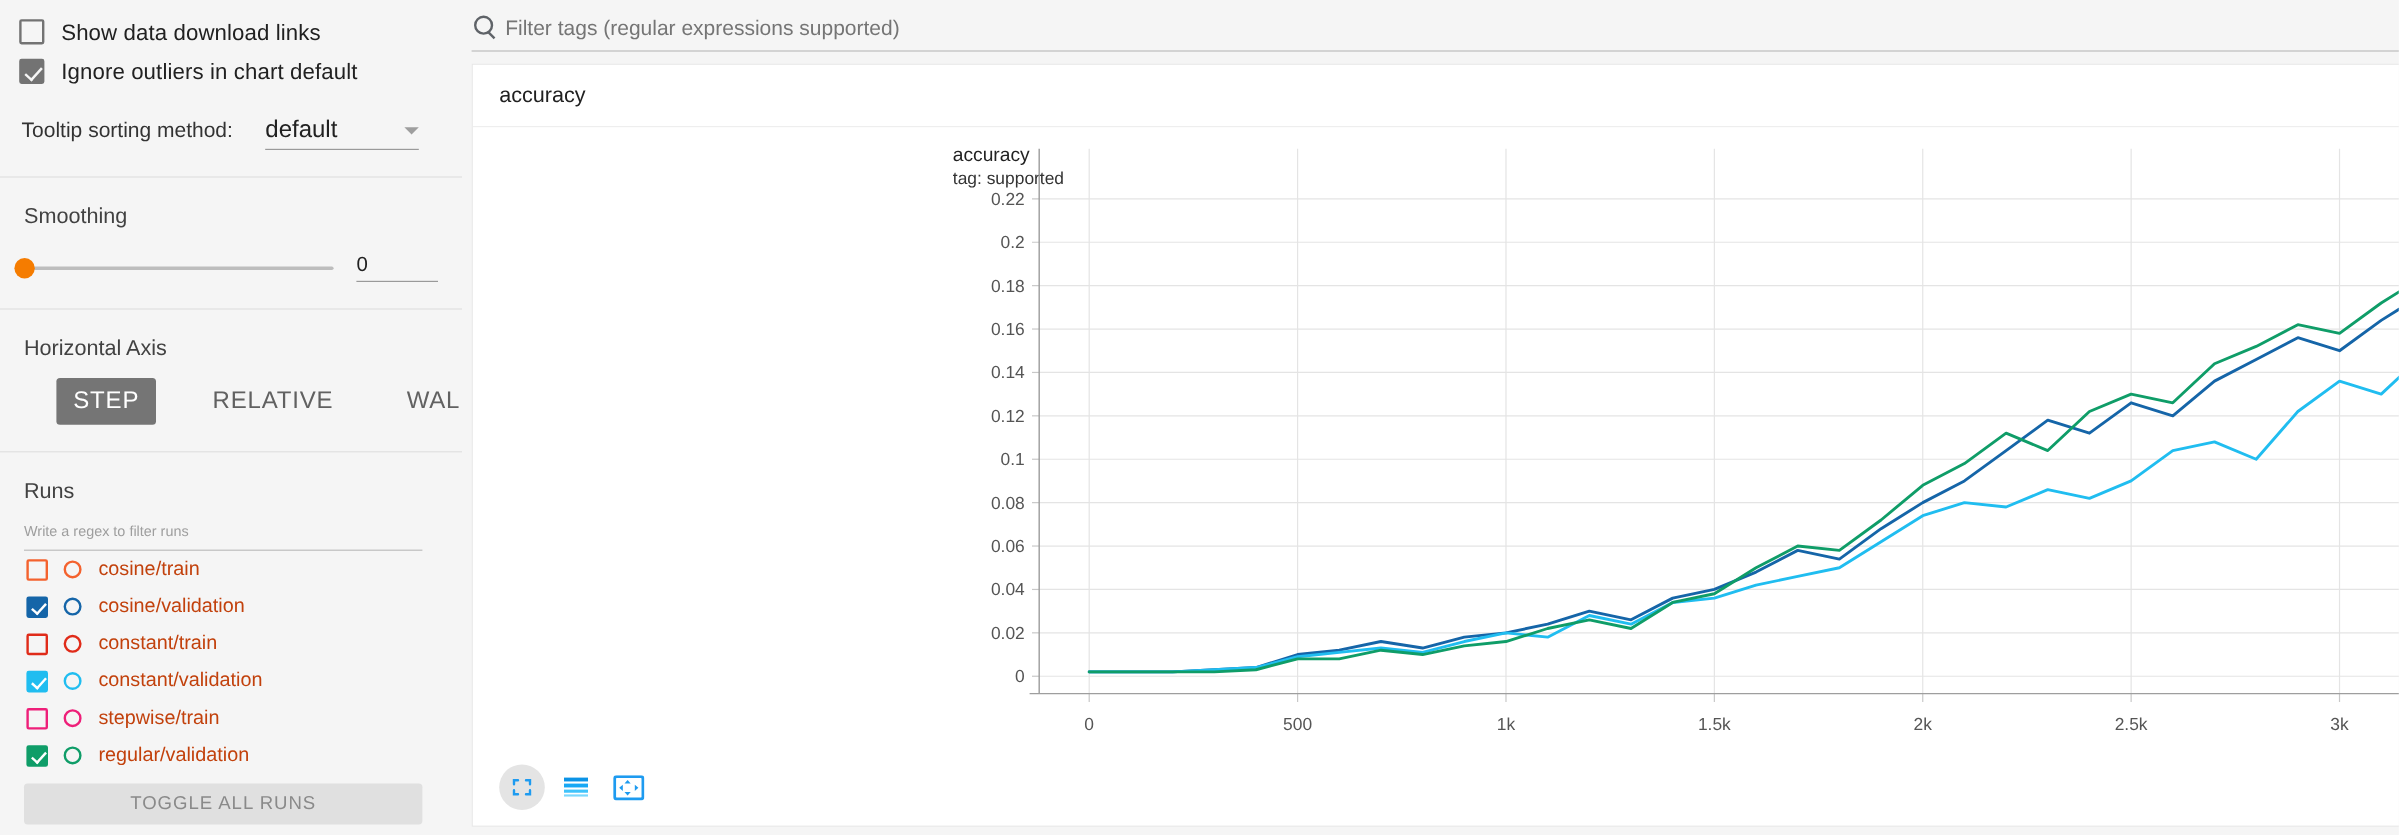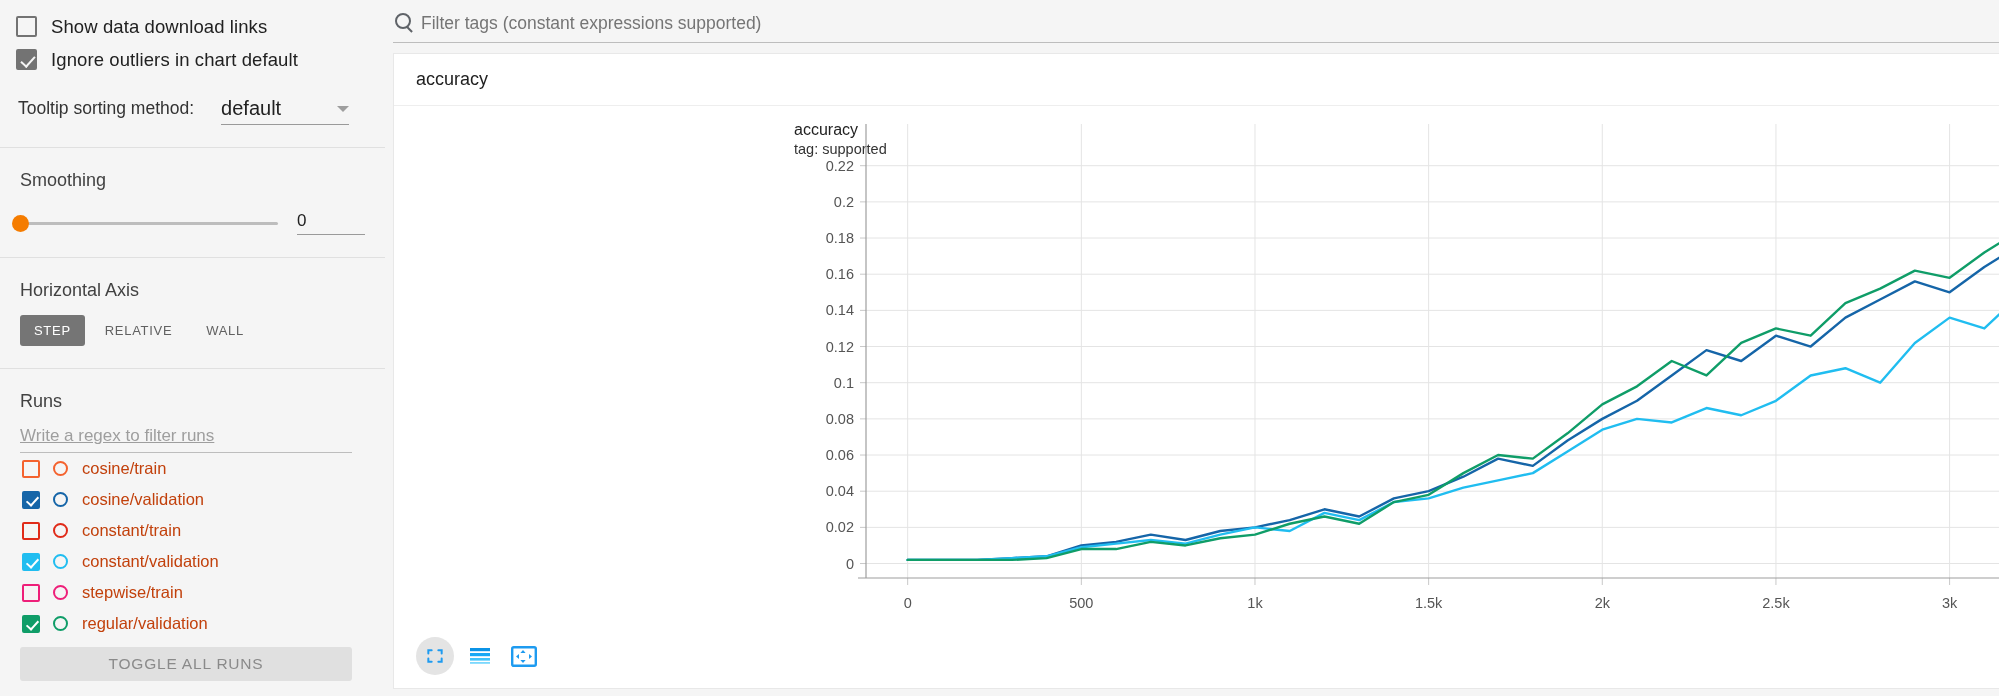--- a/index.html
+++ b/index.html
@@ -96,35 +96,36 @@
     margin-left: 19px;
     width: 68px;
     border-bottom: 1px solid #9a9a9a;
     text-align: left;
     padding-bottom: 3px;
   }
   .slider-value { font-size: 17px; color: #212121; }
 
   .axis-btns { display: flex; align-items: center; padding: 14px 0 0 6px; }
   .axis-btn {
-    font-size: 13px; color: #616161;
+    font-size: 20px; color: #616161;
     letter-spacing: .7px;
     padding: 8px 14px;
     border-radius: 3px;
     margin-right: 6px;
+    margin-left: 27px;
   }
   .axis-btn.active { background: #757575; color: #fff; }
 
   .runs-filter {
     margin: 14px 6px 0 6px;
     width: 332px;
     border-bottom: 1px solid #bdbdbd;
     padding-bottom: 6px;
   }
-  .runs-filter .ph { font-size: 17px; color: #9e9e9e; text-decoration: underline; }
+  .runs-filter .ph { font-size: 12px; color: #9e9e9e; }
 
   .run-row { display: flex; align-items: center; height: 31px; padding-left: 8px; }
   .run-box {
     width: 18px; height: 18px;
     border: 2.4px solid #000;
     border-radius: 2px;
     flex: 0 0 18px;
     position: relative;
   }
   .run-box.on::after {
@@ -304,21 +305,21 @@
         </div>
       <div class="toggle-all">TOGGLE ALL RUNS</div>
     </div>
   </div>
 
   <div class="main">
 
     <div class="filterbar">
       <div class="filter-inner">
         <span class="search-ic"></span>
-        <span class="filter-ph">Filter tags (constant expressions supported)</span>
+        <span class="filter-ph">Filter tags (regular expressions supported)</span>
       </div>
     </div>
 
     <div class="card">
       <div class="card-header">
         <span class="card-title">accuracy</span>
 
       </div>
 
       <div class="chart-area">

